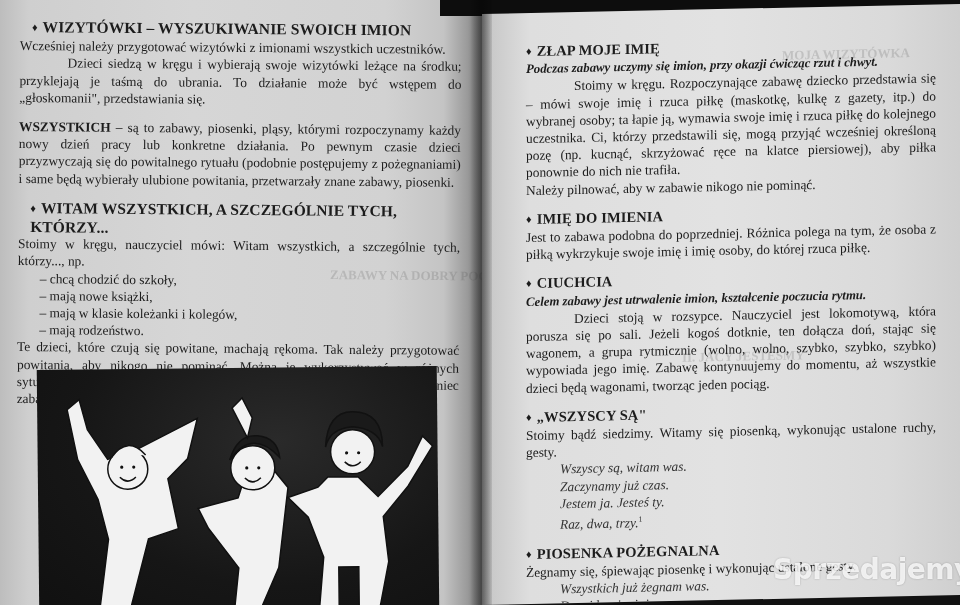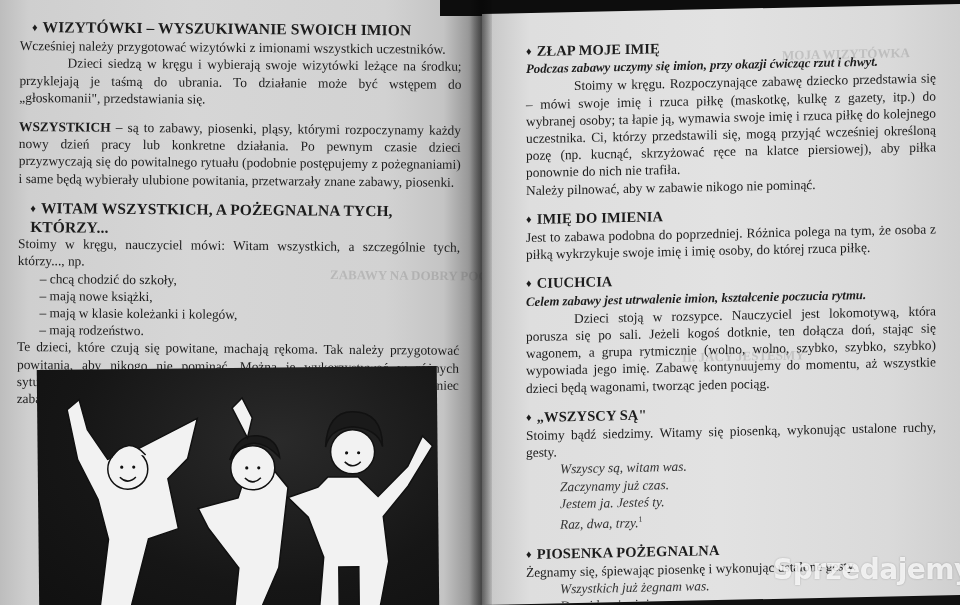--- a/index.html
+++ b/index.html
@@ -73,21 +73,21 @@
       <span class="diamond">♦</span><span>WIZYTÓWKI – WYSZUKIWANIE SWOICH IMION</span>
     </div>
     <div class="p">Wcześniej należy przygotować wizytówki z imionami wszystkich uczestników.</div>
     <div class="p indent">Dzieci siedzą w kręgu i wybierają swoje wizytówki leżące na środku; przyklejają je taśmą do ubrania. To działanie może być wstępem do „głoskomanii", przedstawiania się.</div>
     <div class="gap-m"></div>
     <div class="p">
       <span class="bold-lead">WSZYSTKICH</span><span> – są to zabawy, piosenki, pląsy, którymi rozpoczynamy każdy nowy dzień pracy lub konkretne działania. Po pewnym czasie dzieci przyzwyczają się do powitalnego rytuału (podobnie postępujemy z pożegnaniami) i same będą wybierały ulubione powitania, przetwarzały znane zabawy, piosenki.</span>
     </div>
     <div class="gap-m"></div>
     <div class="h">
-      <span class="diamond">♦</span><span>WITAM WSZYSTKICH, A POŻEGNALNA TYCH, KTÓRZY...</span>
+      <span class="diamond">♦</span><span>WITAM WSZYSTKICH, A SZCZEGÓLNIE TYCH, KTÓRZY...</span>
     </div>
     <div class="p">Stoimy w kręgu, nauczyciel mówi: Witam wszystkich, a szczególnie tych, którzy..., np.</div>
     <ul class="dash-list">
       <li>chcą chodzić do szkoły,</li>
       <li>mają nowe książki,</li>
       <li>mają w klasie koleżanki i kolegów,</li>
       <li>mają rodzeństwo.</li>
     </ul>
     <div class="p">Te dzieci, które czują się powitane, machają rękoma. Tak należy przygotować powitania, aby nikogo nie pominąć. Można je wykorzystywać w różnych sytuacjach, pamiętając, aby najbardziej wesołe, pozytywne zostawić na koniec zabawy.</div>
   </div>

